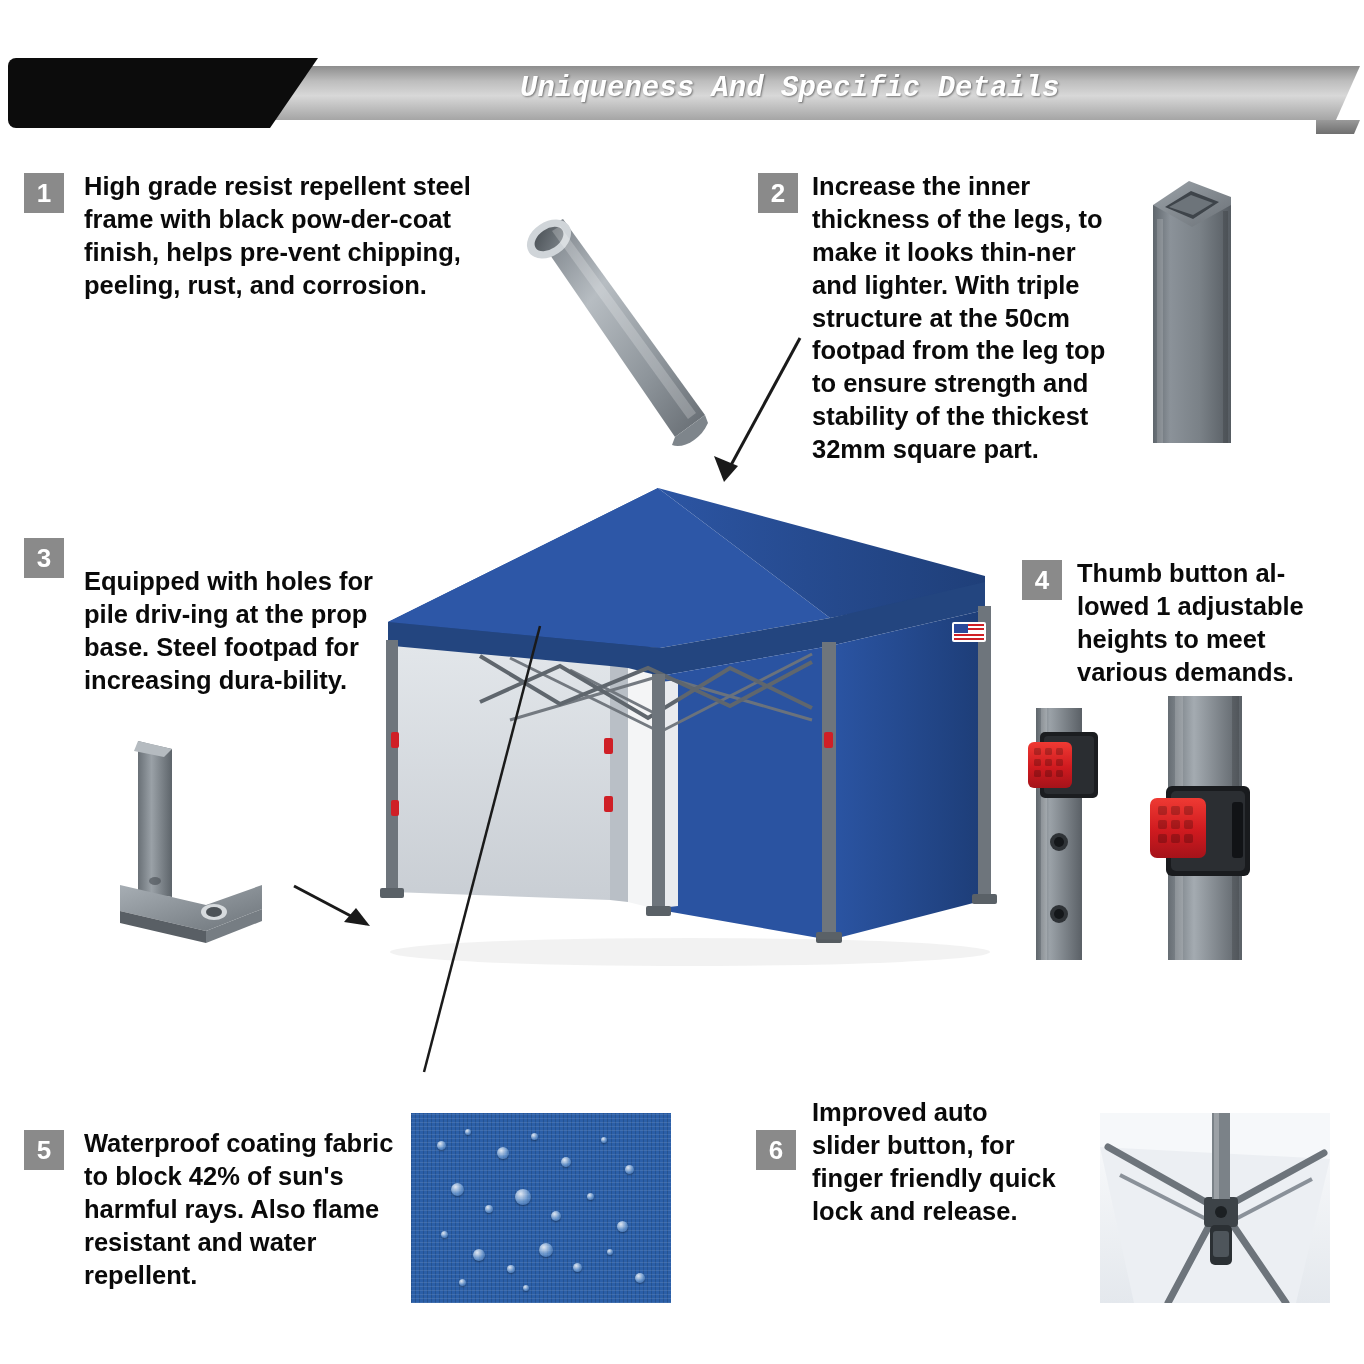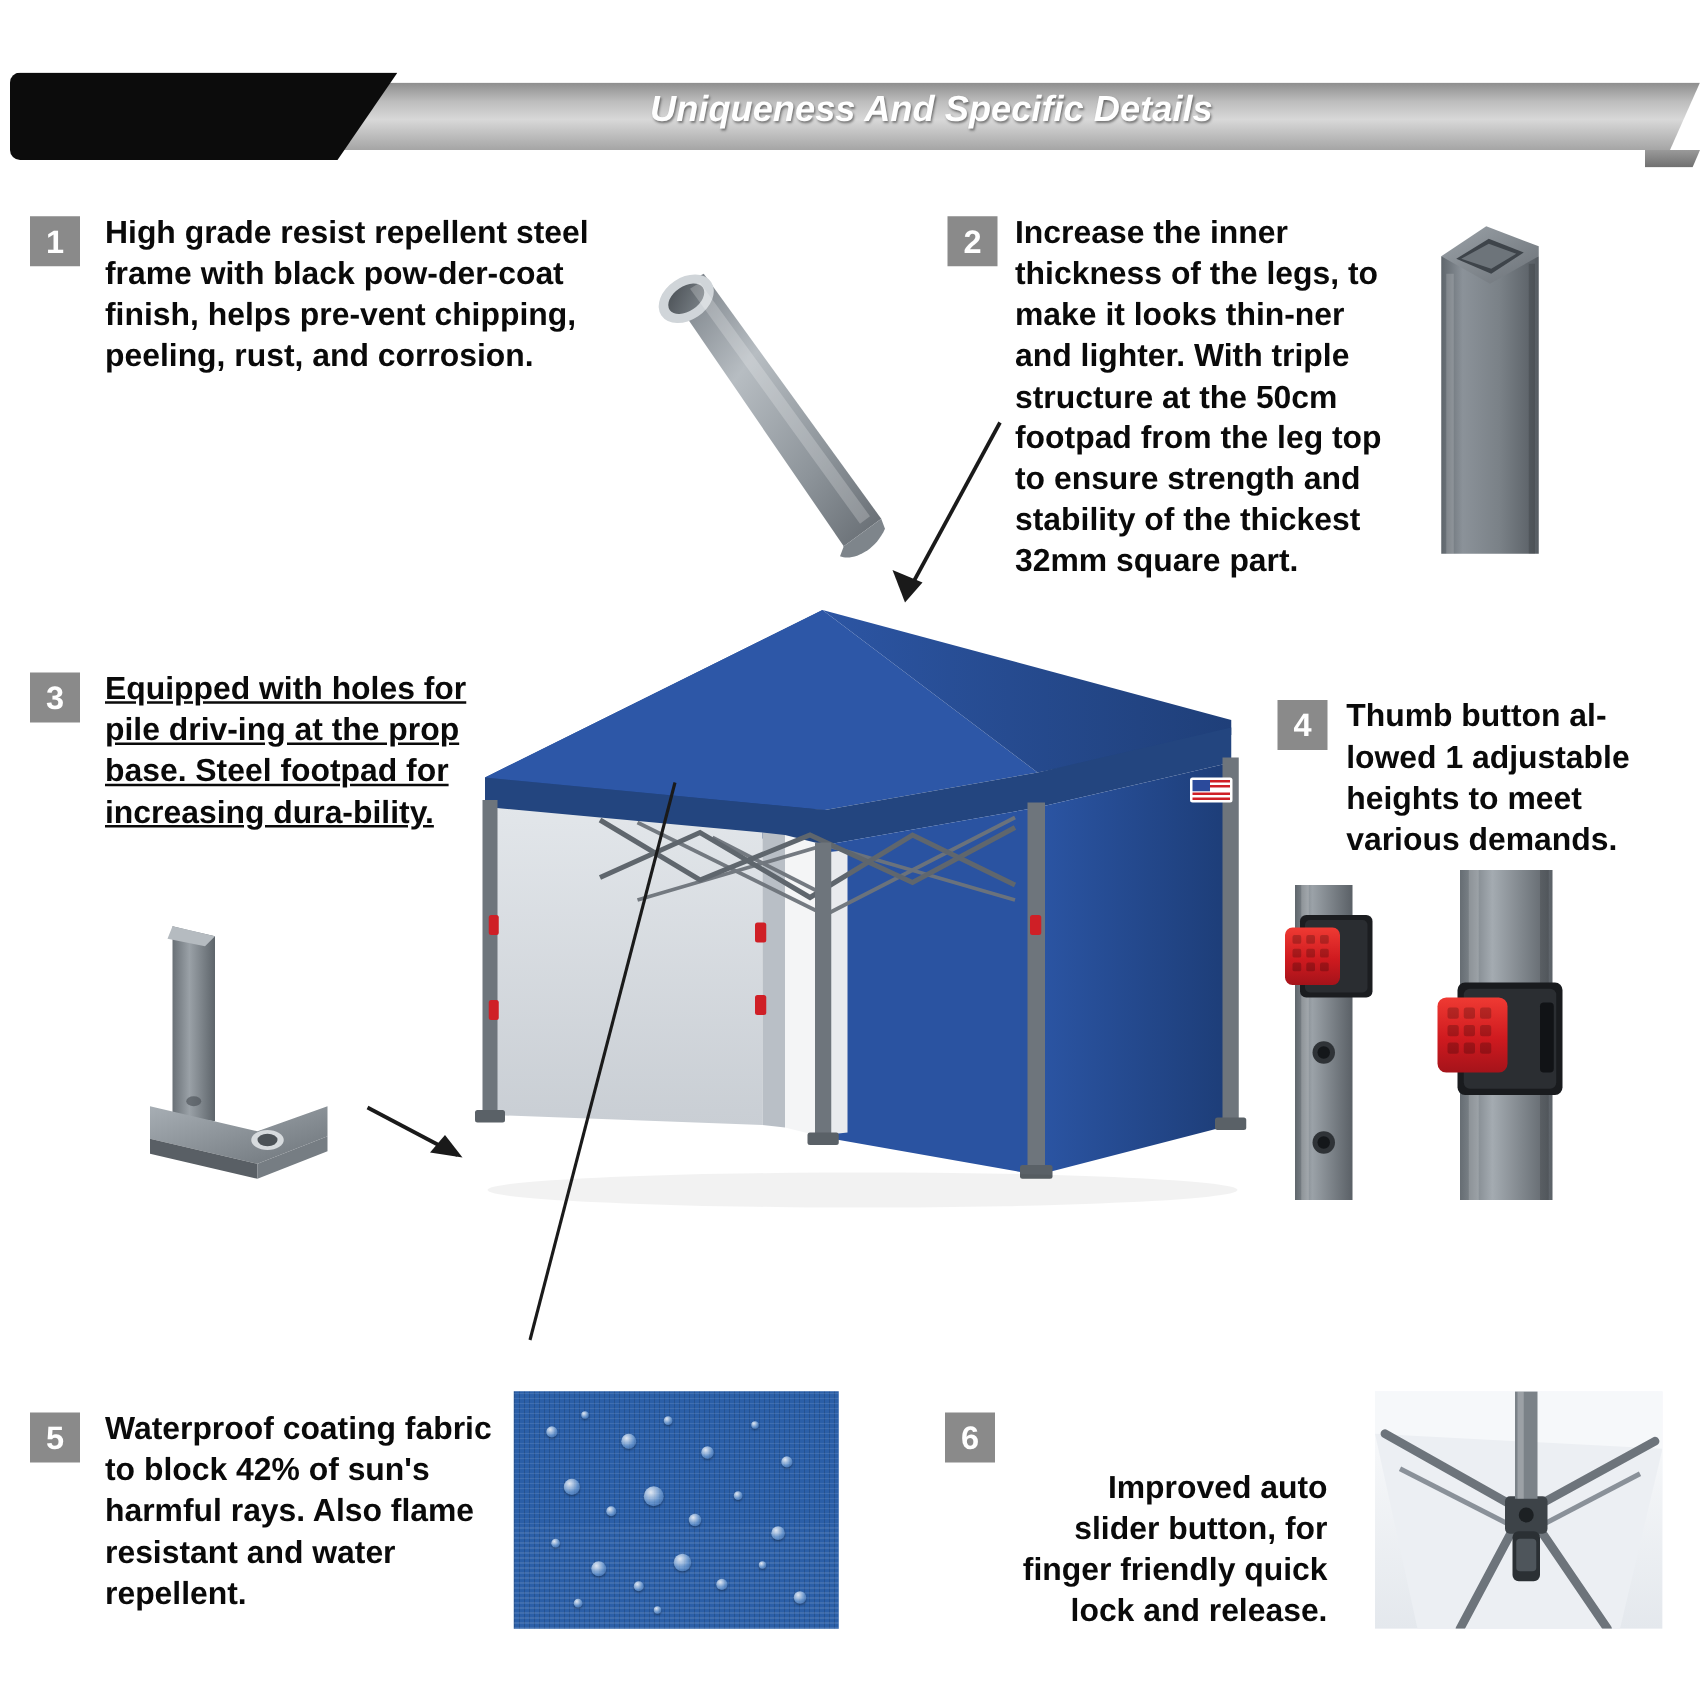--- a/index.html
+++ b/index.html
@@ -35,20 +35,21 @@
   #banner-title {
     position:absolute; left:48px; top:14px;
     font-size:42px; font-weight:bold; font-style:italic; color:#ffffff;
     letter-spacing:1px;
     font-family:"Liberation Sans", sans-serif;
   }
   #banner-sub {
     position:absolute; left:520px; top:72px;
     font-size:29px; font-weight:bold; font-style:italic; color:#ffffff;
     text-shadow:1px 1px 2px rgba(0,0,0,.45);
+    font-family:Liberation Mono, monospace;
   }
 
   
   .num-badge {
     position:absolute;
     width:40px; height:40px;
     background:#8a8a8a;
     color:#ffffff;
     font-size:26px; font-weight:bold;
     display:flex; align-items:center; justify-content:center;
@@ -65,30 +66,30 @@
   }
 
   
   #badge1 { left:24px; top:173px; }
   #text1  { left:84px; top:170px; width:400px; }
   
   #badge2 { left:758px; top:173px; }
   #text2  { left:812px; top:170px; width:300px; }
   
   #badge3 { left:24px; top:538px; }
-  #text3  { left:84px; top:535px; width:290px;text-decoration:underline; }
+  #text3  { left:84px; top:565px; width:290px; }
   
   #badge4 { left:1022px; top:560px; }
   #text4  { left:1077px; top:557px; width:270px; }
   
   #badge5 { left:24px; top:1130px; }
   #text5  { left:84px; top:1127px; width:310px; }
   
   #badge6 { left:756px; top:1130px; }
-  #text6  { left:812px; top:1174px; width:250px;text-align:right; }
+  #text6  { left:812px; top:1096px; width:250px; }
 
   
   #tube-wrap { position:absolute; left:500px; top:215px; width:210px; height:240px; }
   
   #leg-wrap { position:absolute; left:1135px; top:175px; width:120px; height:270px; }
   
   #foot-wrap { position:absolute; left:110px; top:735px; width:175px; height:215px; }
   
   #thumb-wrap { position:absolute; left:1018px; top:690px; width:290px; height:275px; }
   

